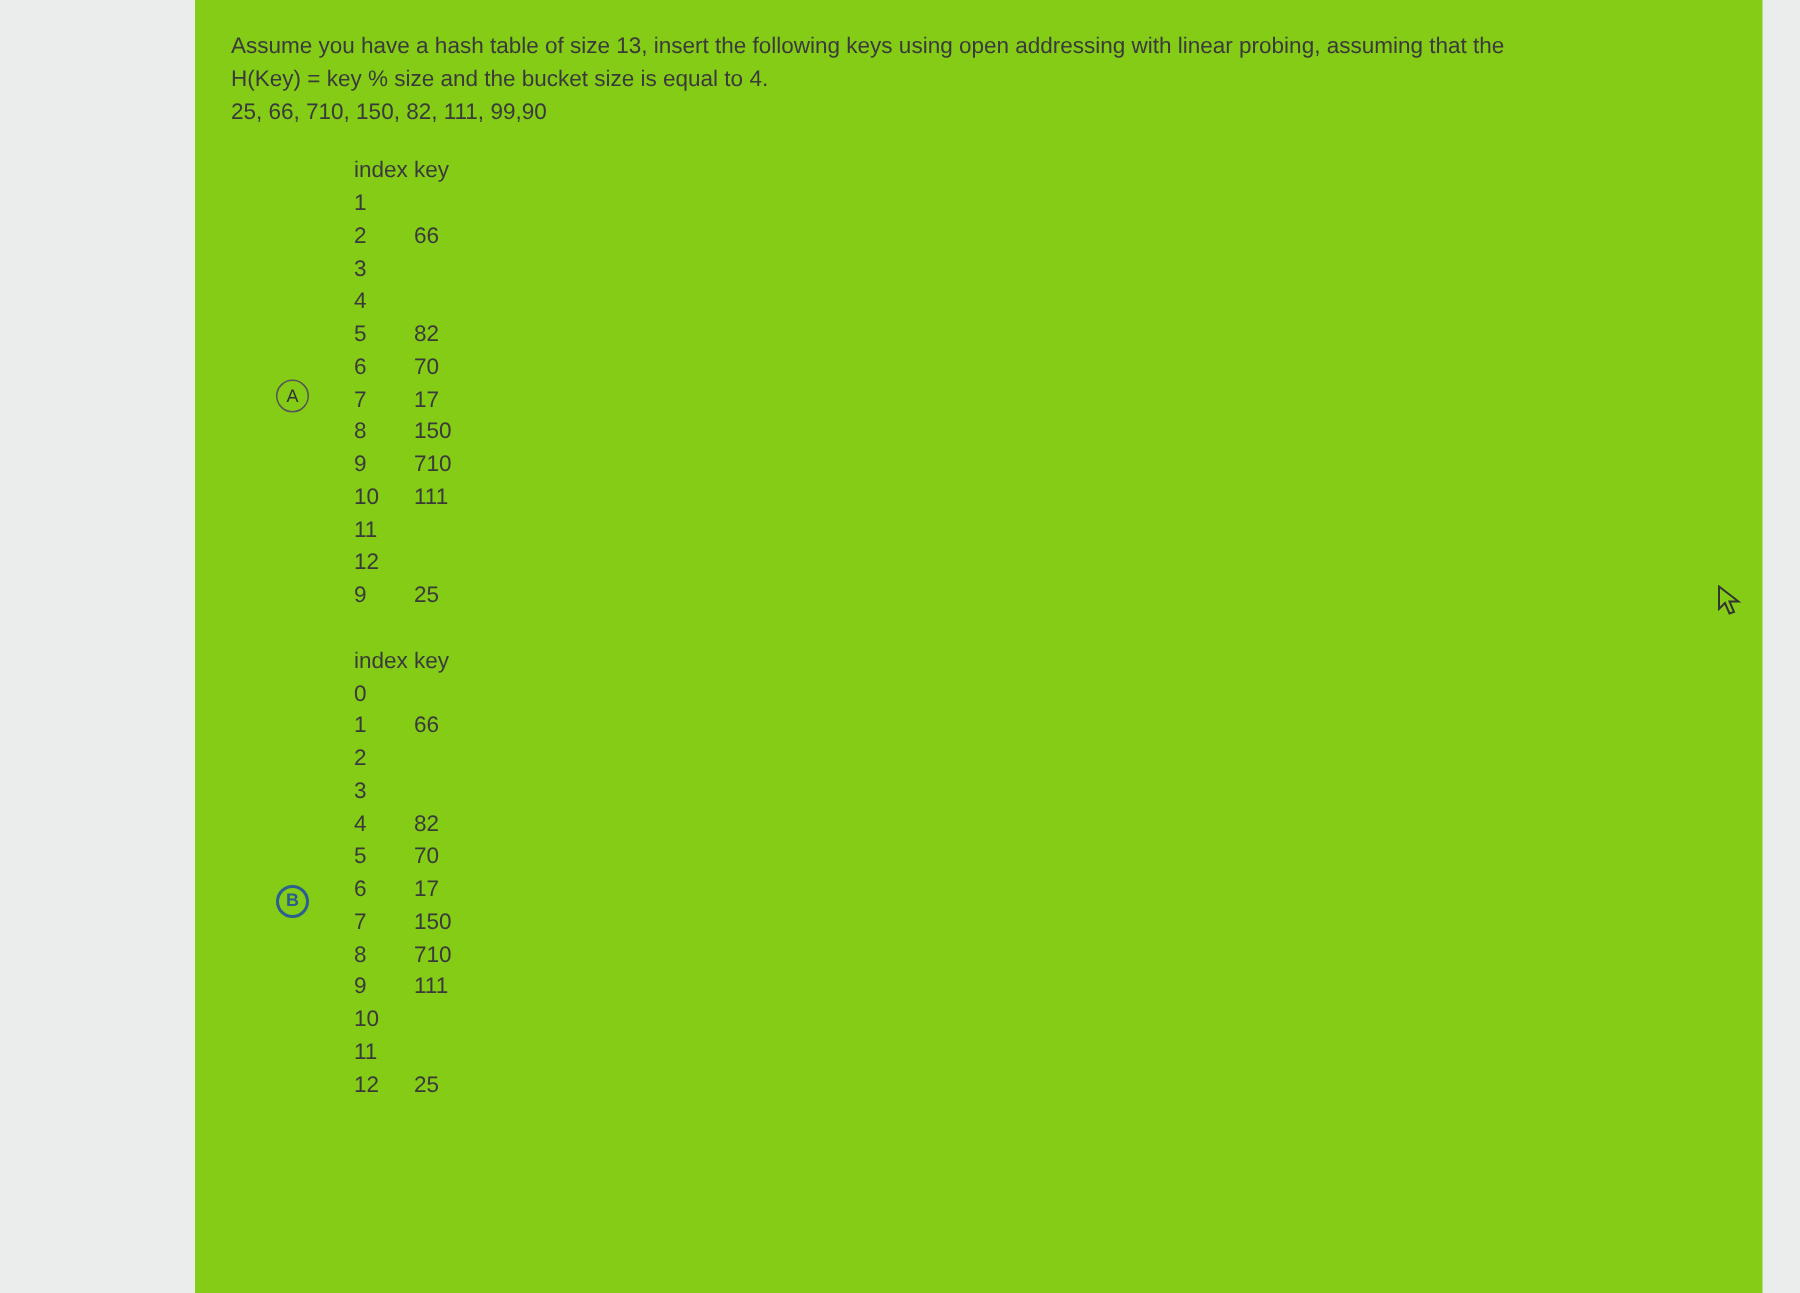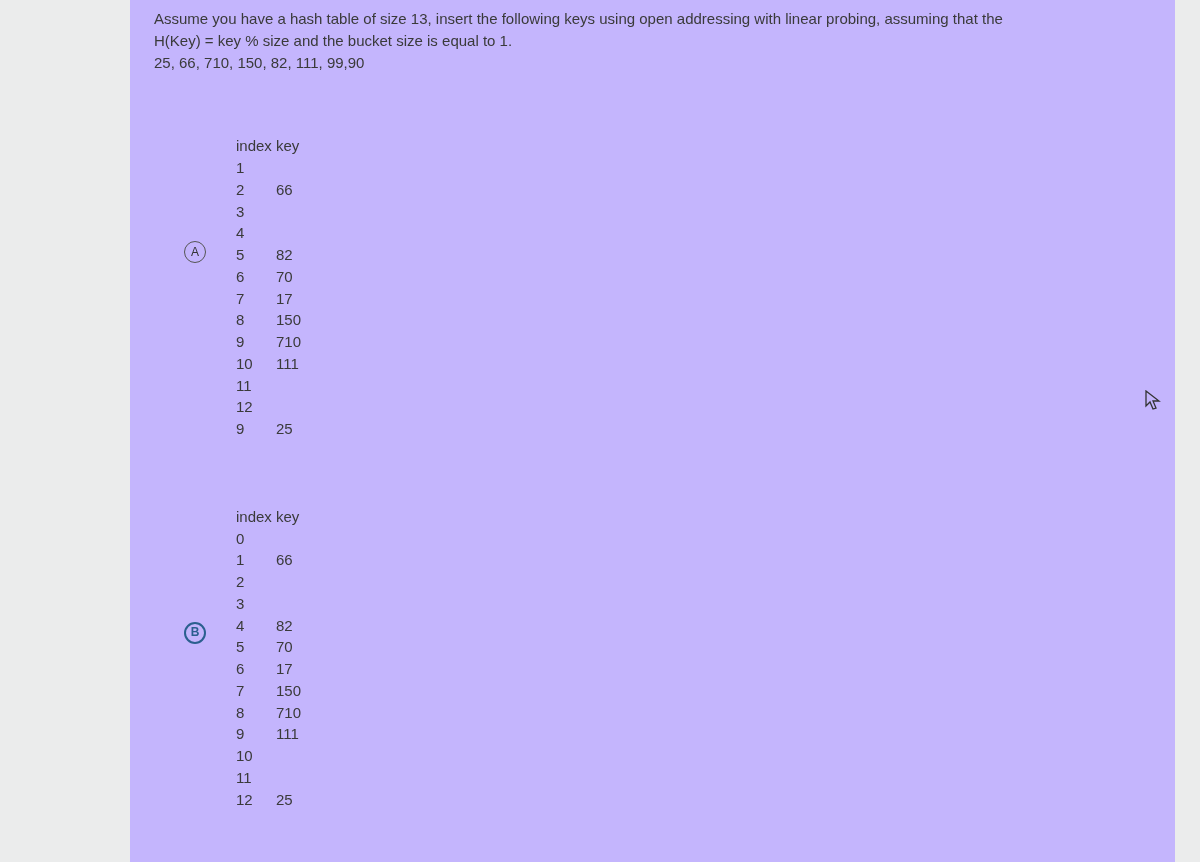--- a/index.html
+++ b/index.html
@@ -10,22 +10,22 @@
       height: 862px;
       overflow: hidden;
       position: relative;
     }
     .page {
       position: absolute;
       top: 0;
       left: 130px;
       right: 25px;
       bottom: 0;
-      background: #c4b5fd;
-      padding: 8px 24px 0 24px;
+      background: #84cc16;
+      padding: 20px 24px 0 24px;
       font-size: 15px;
       color: #3a3a3a;
       line-height: 1.45;
     }
     .question-text { margin-bottom: 18px; }
     .option {
       display: flex;
       align-items: flex-start;
       gap: 30px;
       margin-bottom: 22px;
@@ -53,21 +53,20 @@
     }
     .marker.selected {
       border: 2px solid #2b5f8f;
       color: #2b5f8f;
       font-weight: 700;
     }
     .table-block { display: inline-block; }
     .tbl-header {
       display: flex;
       font-weight: 500;
-      margin-top: 44px;
     }
     .tbl-row { display: flex; }
     .col-index {
       width: 40px;
       text-align: left;
       padding-right: 4px;
     }
     .col-key { width: 40px; text-align: left; }
     .hdr-index { width: 40px; }
     .hdr-key { width: 40px; }
@@ -78,21 +77,21 @@
       font-size: 20px;
       color: #333;
     }
   </style>
 </head>
 <body>
 
 <div class="page">
   <div class="question-text">
     <div>Assume you have a hash table of size 13, insert the following keys using open addressing with linear probing, assuming that the</div>
-    <div>H(Key) = key % size and the bucket size is equal to 1.</div>
+    <div>H(Key) = key % size and the bucket size is equal to 4.</div>
     <div>25, 66, 710, 150, 82, 111, 99,90</div>
   </div>
 
   <div class="option option-a">
     <div class="marker-wrap">
       <div class="marker">A</div>
     </div>
     <div class="table-block">
       <div class="tbl-header">
         <div class="hdr-index">index</div>

